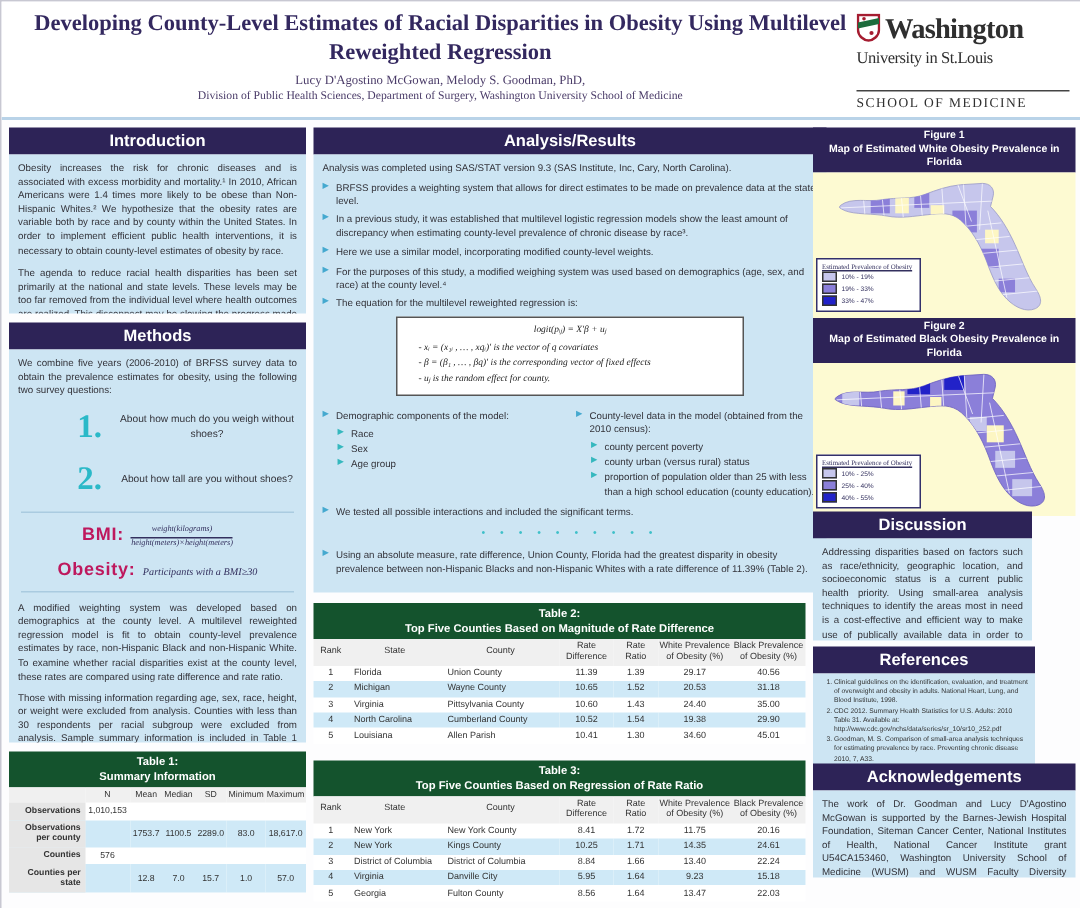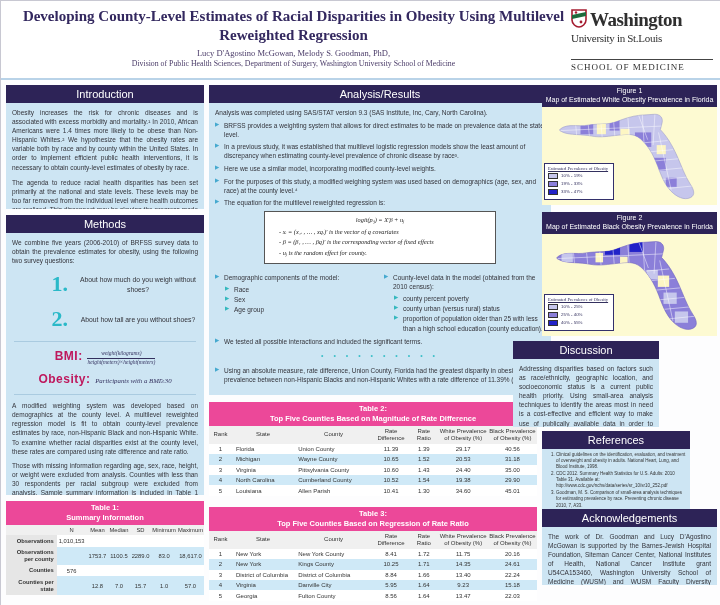--- a/index.html
+++ b/index.html
@@ -12,21 +12,21 @@
   #poster-title{font-family:"Liberation Serif",serif;font-size:15px;font-weight:bold;color:#33285f;line-height:1.25;}
   #poster-authors{font-family:"Liberation Serif",serif;font-size:8.5px;color:#4a3b68;margin-top:3px;}
   #poster-affil{font-family:"Liberation Serif",serif;font-size:7.8px;color:#4a3b68;margin-top:1px;}
   #logo{position:absolute;top:8px;right:8px;width:142px;text-align:left;color:#2f2f2f;}
   #logo .l1{font-family:"Liberation Serif",serif;font-size:19px;font-weight:bold;letter-spacing:-0.5px;display:inline-block;vertical-align:top;}
   #logo .l2{font-family:"Liberation Serif",serif;font-size:11px;letter-spacing:-0.3px;border-bottom:1px solid #444;padding-bottom:15px;}
   #logo .l3{font-family:"Liberation Serif",serif;font-size:9px;letter-spacing:1px;margin-top:2px;font-variant:small-caps;}
   #shield{display:inline-block;vertical-align:top;margin-right:3px;}
   
   .panel{position:absolute;}
-  .p-head{background:#2d2357;color:#fff;font-weight:normal;text-align:center;font-size:11px;padding:3px 0;}
+  .p-head{background:#2d2357;color:#fff;font-weight:bold;text-align:center;font-size:11px;padding:3px 0;}
   .p-head.small{font-size:7px;line-height:1.25;padding:2px 0;}
   .p-body{background:#cde5f3;color:#33333a;font-size:6.5px;line-height:1.4;padding:5px 6px;text-align:justify;overflow:hidden;}
   
   .blt{position:relative;padding-left:9px;margin:3.5px 0;text-align:left;}
   .blt .arr{position:absolute;left:0;top:0;color:#45a9cf;font-size:5.5px;}
   .sub .arr{color:#35b8be;}
   .blt.sub{margin-left:10px;margin-top:1px;margin-bottom:1px;}
   
   .qrow{display:flex;align-items:center;margin:4px 0 2px 14px;}
   .qnum{font-family:"Liberation Serif",serif;color:#2ab9c8;font-size:22px;font-weight:bold;width:42px;text-align:right;padding-right:10px;}
@@ -38,21 +38,21 @@
   .frac .den{border-top:1px solid #33305e;}
   .obtxt{font-family:"Liberation Serif",serif;font-style:italic;font-size:6.8px;color:#33305e;margin-left:3px;}
   
   .eqbox{background:#fff;border:1px solid #555;width:218px;margin:4px auto 5px auto;padding:4px 6px;font-family:"Liberation Serif",serif;font-size:6.3px;color:#222;text-align:left;}
   .eqmain{text-align:center;font-style:italic;margin-bottom:3px;}
   .eqline{font-style:italic;margin:1.5px 0 1.5px 8px;}
   .twocol{display:flex;gap:8px;margin-top:2px;}
   .twocol>div{flex:1;}
   .dots{text-align:center;color:#3fc0c9;font-size:7px;letter-spacing:4px;margin:5px 0;}
   
-  .tbl-title{background:#ec4899;color:#fff;text-align:center;font-size:7.5px;font-weight:bold;line-height:1.3;padding:2px 0;}
+  .tbl-title{background:#14532d;color:#fff;text-align:center;font-size:7.5px;font-weight:bold;line-height:1.3;padding:2px 0;}
   table.ptab{width:100%;border-collapse:collapse;font-size:6px;color:#333;background:#fff;}
   table.ptab th{background:#f0f0f0;font-weight:normal;padding:2px 1px;text-align:center;line-height:1.2;}
   table.ptab td{padding:2.2px 2px;text-align:center;}
   table.ptab tbody tr:nth-child(even){background:#cfe9f7;}
   table.ptab td.st,table.ptab td.co{text-align:left;padding-left:4px;}
   
   #table1 table.ptab{font-size:5.8px;}
   #table1 td.lab{background:#e6e6e6;font-weight:bold;text-align:right;padding-right:3px;width:30%;line-height:1.2;}
   #table1 tbody tr:nth-child(odd) td.lab,#table1 tbody tr:nth-child(even) td.lab{background:#e6e6e6;}
   
@@ -454,21 +454,21 @@
             <span class="mlg-lb">25% - 40%</span>
           </div>
         <div class="mlg-row">
             <span class="mlg-sw" style="background: rgb(34, 34, 200);"></span>
             <span class="mlg-lb">40% - 55%</span>
           </div>
       </div>
     </div>
   </div>
 
-  <div id="discussion" class="panel" style="left:512px;top:340px;width:146px;">
+  <div id="discussion" class="panel" style="left:541px;top:340px;width:146px;">
     <div class="p-head">Discussion</div>
     <div class="p-body" style="height:58px;">
       <div>Addressing disparities based on factors such as race/ethnicity, geographic location, and socioeconomic status is a current public health priority. Using small-area analysis techniques to identify the areas most in need is a cost-effective and efficient way to make use of publically available data in order to make targeted interventions a reality.</div>
     </div>
   </div>
 
   <div id="references" class="panel" style="left:541px;top:430px;width:148px;">
     <div class="p-head">References</div>
     <div class="p-body" style="height:58px;padding:3px 4px;">
       <ol>

